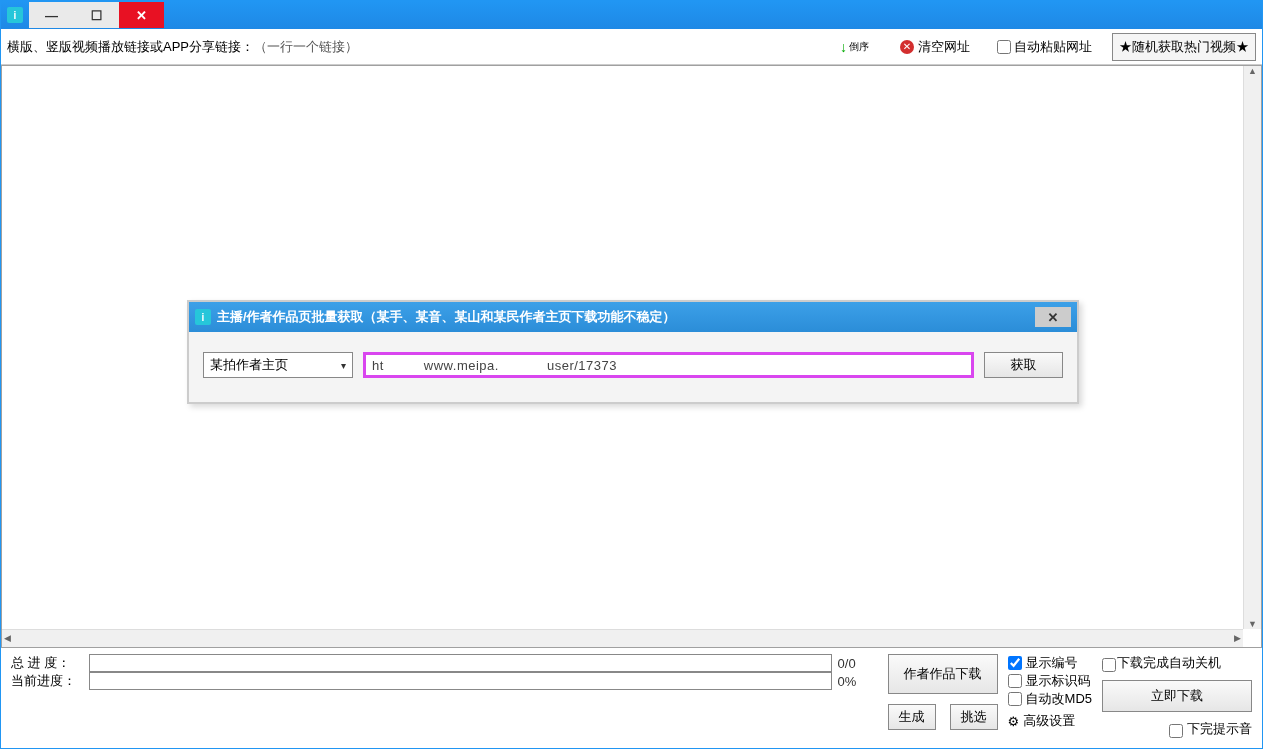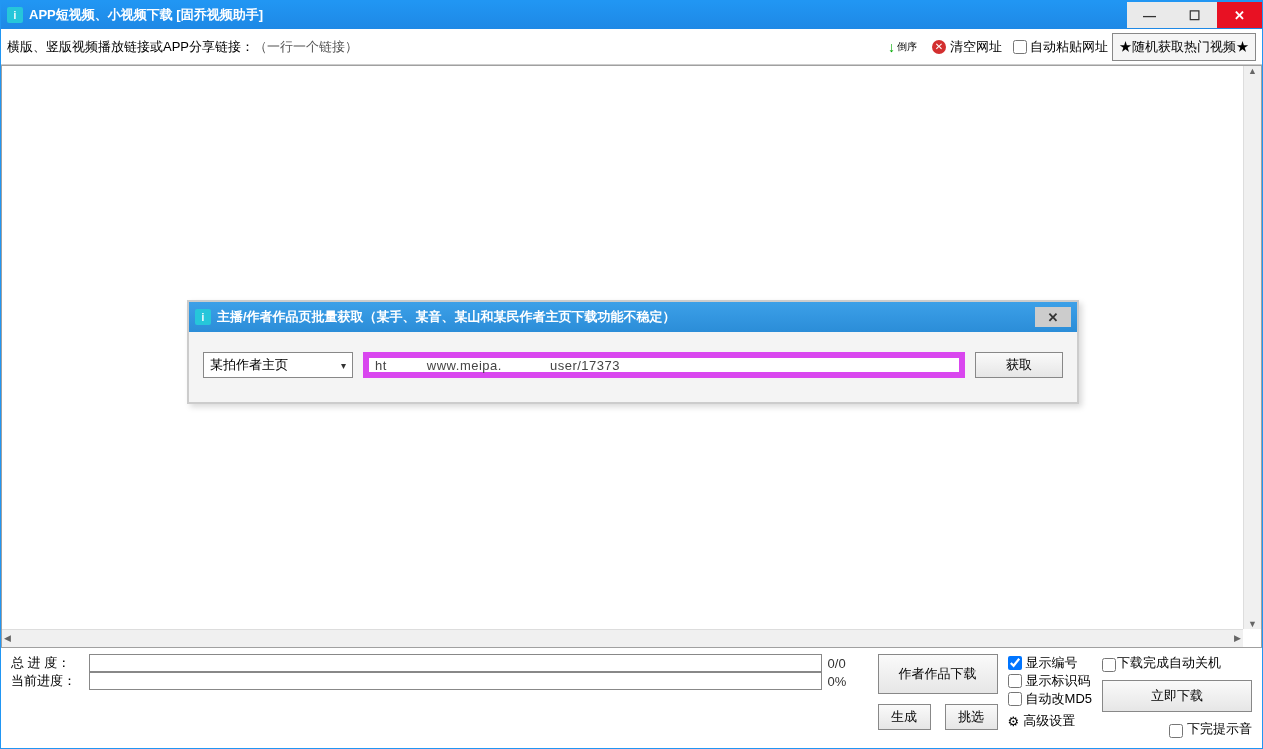--- a/index.html
+++ b/index.html
@@ -5,21 +5,21 @@
 *{box-sizing:border-box;margin:0;padding:0;font-family:"Microsoft YaHei","SimSun",sans-serif;font-size:13px}
 body{background:#fff;width:1263px;height:749px;overflow:hidden;position:relative}
 .window{width:1263px;height:749px;display:flex;flex-direction:column;border:1px solid #2196f3}
 .titlebar{height:28px;background:linear-gradient(#2196f3,#1e88e5);display:flex;align-items:center;color:#fff;padding-left:6px;font-weight:bold}
 .titlebar .app-icon{width:16px;height:16px;background:#26c6da;border-radius:2px;margin-right:6px;display:flex;align-items:center;justify-content:center;color:#fff;font-size:10px}
 .titlebar .title{flex:1}
 .titlebar .win-btns{display:flex}
 .titlebar .win-btn{width:45px;height:26px;display:flex;align-items:center;justify-content:center;color:#333}
 .titlebar .win-min,.titlebar .win-max{background:#eaeaea;color:#333}
 .titlebar .win-close{background:#e81123;color:#fff}
-.toolbar{height:36px;border-bottom:1px solid #ccc;display:flex;align-items:center;padding:0 6px;gap:4px}
+.toolbar{height:36px;border-bottom:1px solid #ccc;display:flex;align-items:center;padding:0 6px;gap:20px}
 .toolbar .label-left{flex:0 0 auto;font-size:15px}
 .toolbar .hint{color:#555}
 .toolbar .spacer{flex:1}
 .sort-btn{display:flex;align-items:center;gap:2px;padding:0 4px;cursor:pointer}
 .sort-btn .arrow{color:#0a0;font-size:14px;font-weight:bold}
 .sort-btn .txt{display:flex;flex-direction:column;font-size:10px;line-height:10px}
 .tb-btn{display:flex;align-items:center;gap:4px;padding:2px 6px;border:1px solid transparent;cursor:pointer}
 .x-icon{width:14px;height:14px;background:#d32f2f;border-radius:50%;color:#fff;display:flex;align-items:center;justify-content:center;font-size:10px}
 .chk{display:flex;align-items:center;gap:3px}
 .chk input{width:14px;height:14px}
@@ -52,31 +52,30 @@
 .row2btn .btn{flex:1}
 .dialog{position:absolute;left:187px;top:300px;width:892px;border:2px solid #ccc;background:#f4f4f4;box-shadow:3px 3px 6px rgba(0,0,0,.15)}
 .dlg-title{height:30px;background:linear-gradient(#3ca0e8,#2b8dd8);display:flex;align-items:center;color:#fff;font-weight:bold;padding:0 6px;gap:6px}
 .dlg-title .app-icon{width:16px;height:16px;background:#26c6da;border-radius:2px;display:flex;align-items:center;justify-content:center;font-size:10px}
 .dlg-title .t{flex:1}
 .dlg-close{width:36px;height:20px;background:#ccc;display:flex;align-items:center;justify-content:center;color:#333;cursor:pointer}
 .dlg-body{padding:20px 14px 24px;background:#f4f4f4}
 .dlg-row{display:flex;gap:10px;align-items:center;position:relative}
 .dd{width:150px;height:26px;border:1px solid #888;background:#fff;padding:12px 6px;display:flex;align-items:center;justify-content:space-between;cursor:pointer}
 .dd .caret{font-size:10px;color:#333}
-.url-input{flex:1;height:26px;border:6px solid #d946ef;background:#fff;padding:0 26px 0 6px;font-family:monospace;color:#444;display:flex;align-items:center;letter-spacing:.5px}
-.get-btn{width:88px;height:26px;border:1px solid #888;background:linear-gradient(#fafafa,#e6e6e6);cursor:pointer}
+.url-input{flex:1;height:26px;border:3px solid #d946ef;background:#fff;padding:0 26px 0 6px;font-family:monospace;color:#444;display:flex;align-items:center;letter-spacing:.5px}
+.get-btn{width:79px;height:26px;border:1px solid #888;background:linear-gradient(#fafafa,#e6e6e6);cursor:pointer}
 .annot{position:absolute;pointer-events:none}
 </style>
 </head>
 <body>
 
 <div class="window">
   <div class="titlebar">
     <div class="app-icon">i</div>
-    <div class="title">APP短视频、小视频下载 [固乔视频助手]</div>
     <div class="win-btns">
       <div class="win-btn win-min">—</div>
       <div class="win-btn win-max">☐</div>
       <div class="win-btn win-close">✕</div>
     </div>
   </div>
 
   <div class="toolbar">
     <span class="label-left">
       <span>横版、竖版视频播放链接或APP分享链接：</span><span class="hint">（一行一个链接）</span>
@@ -111,21 +110,21 @@
         <span class="ptext">0/0</span>
       </div>
       <div class="row">
         <span class="lbl">当前进度：</span>
         <div class="progress"></div>
         <span class="ptext">0%</span>
       </div>
     </div>
 
     <div class="col-mid1">
-      <button class="btn" style="height:40px;width:120px">作者作品下载</button>
+      <button class="btn" style="height:40px;width:110px">作者作品下载</button>
       <div class="row2btn">
         <button class="btn">生成</button>
         <button class="btn">挑选</button>
       </div>
     </div>
 
     <div class="col-mid2">
       <label>
           <input type="checkbox" checked="" style="">
           <span>显示编号</span>

